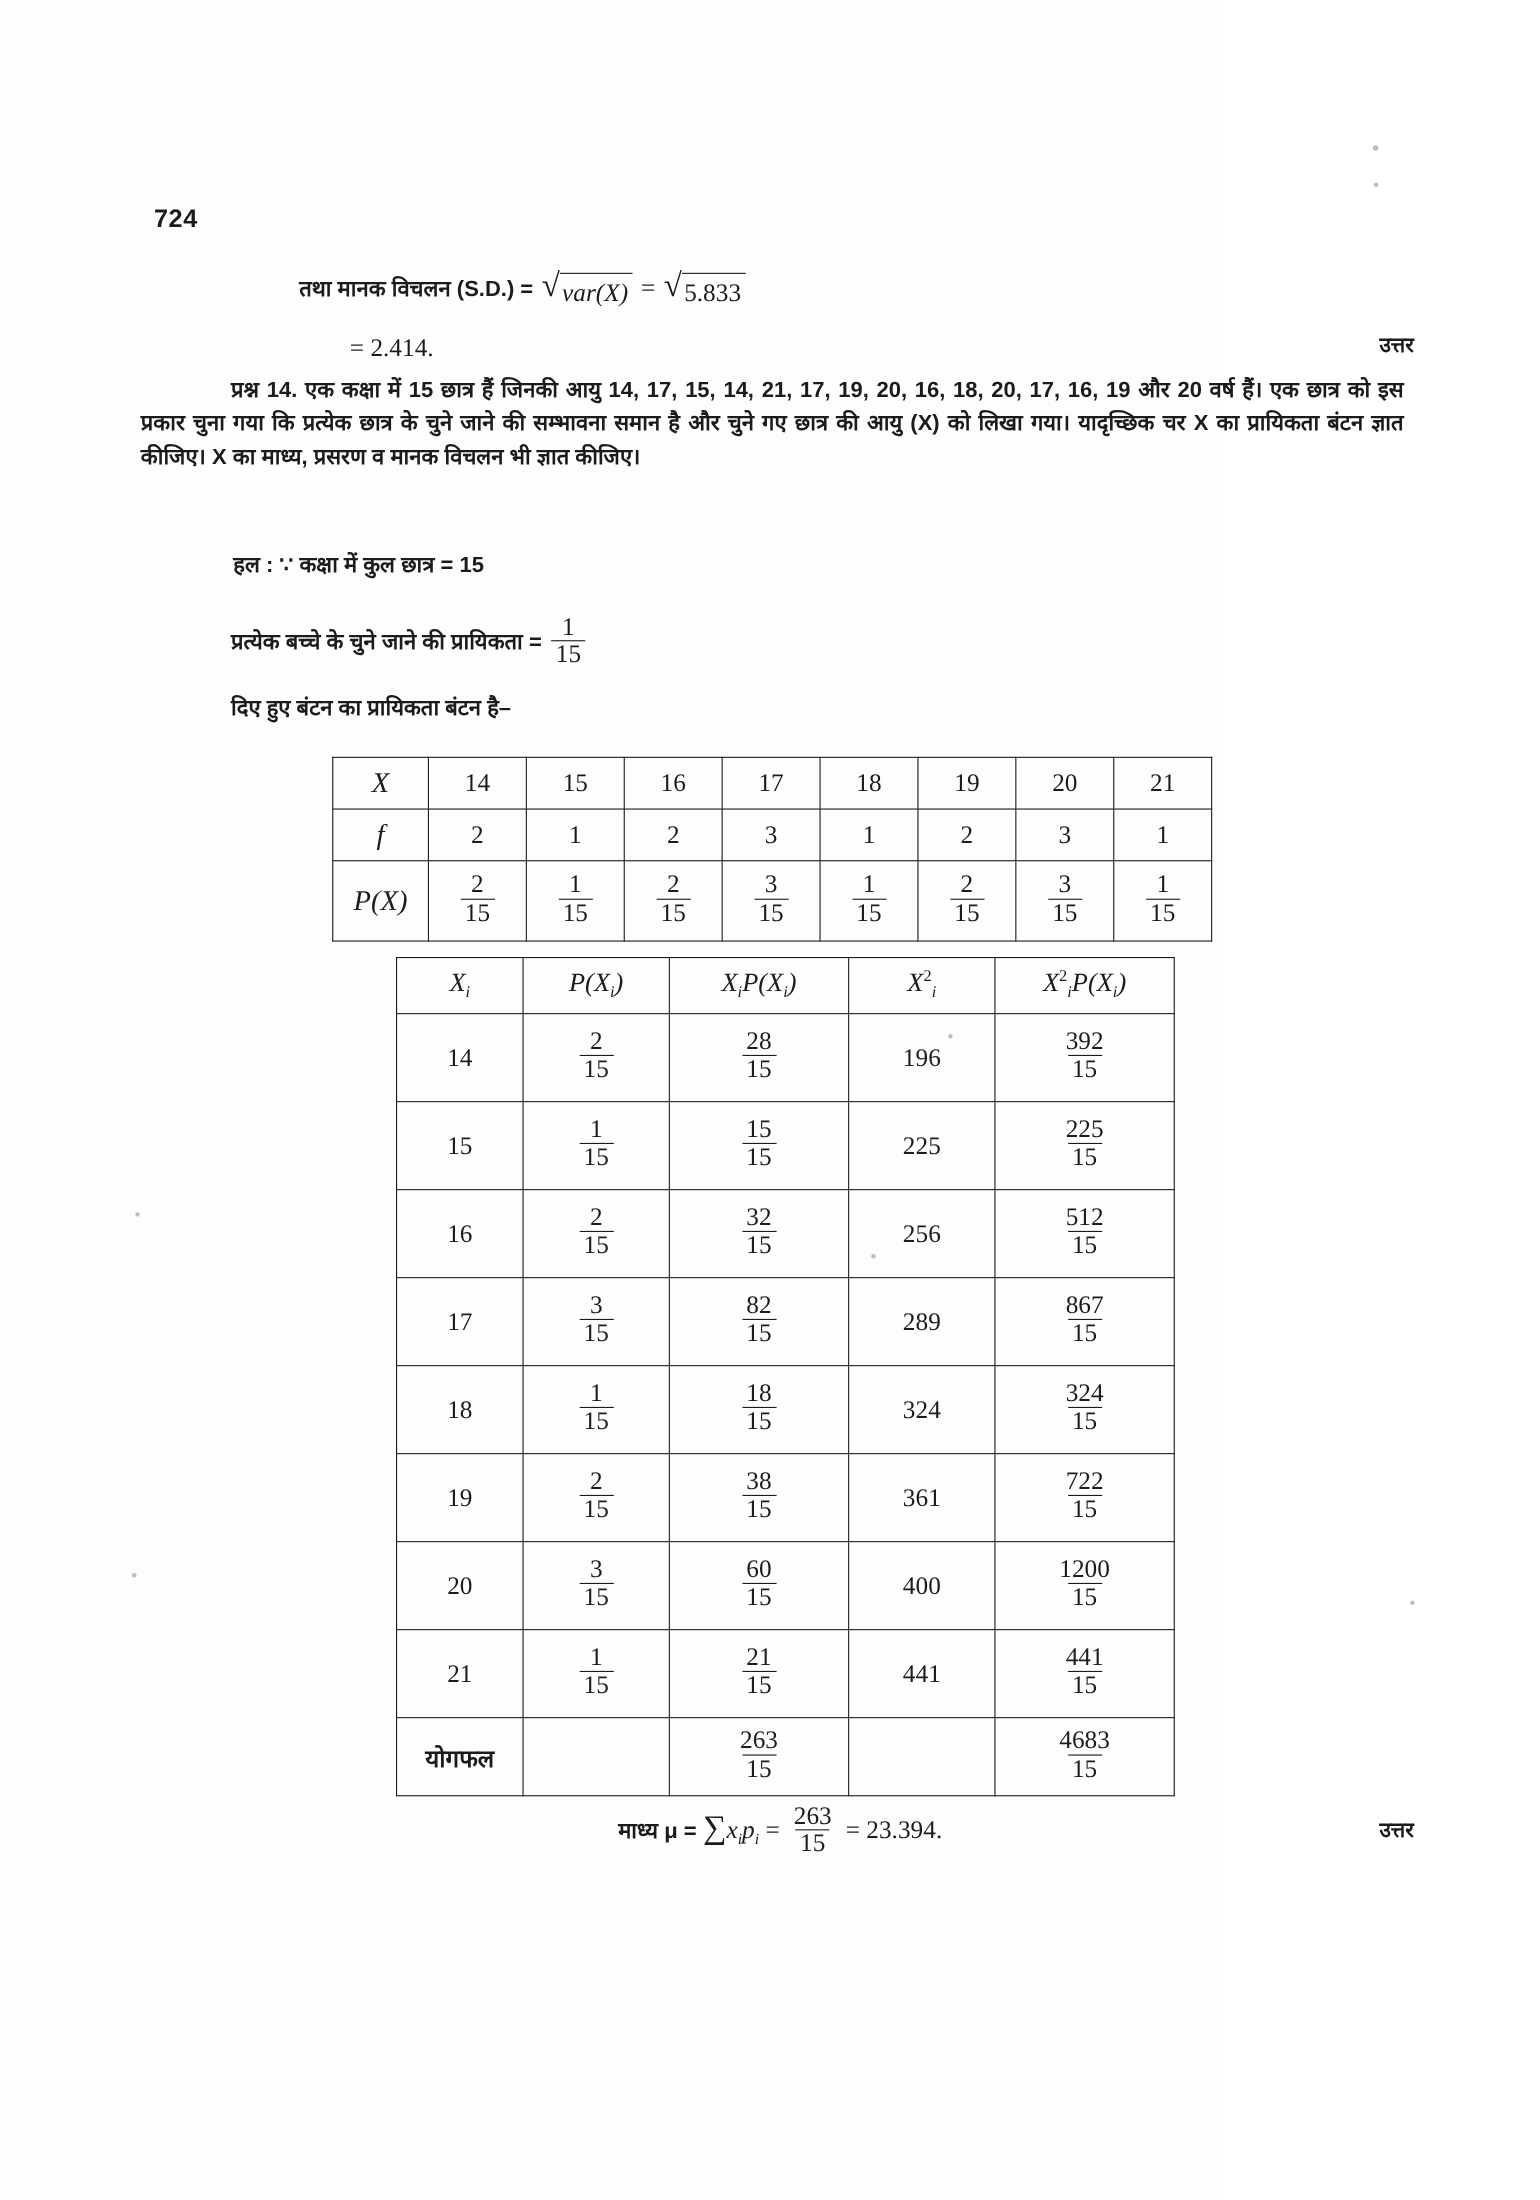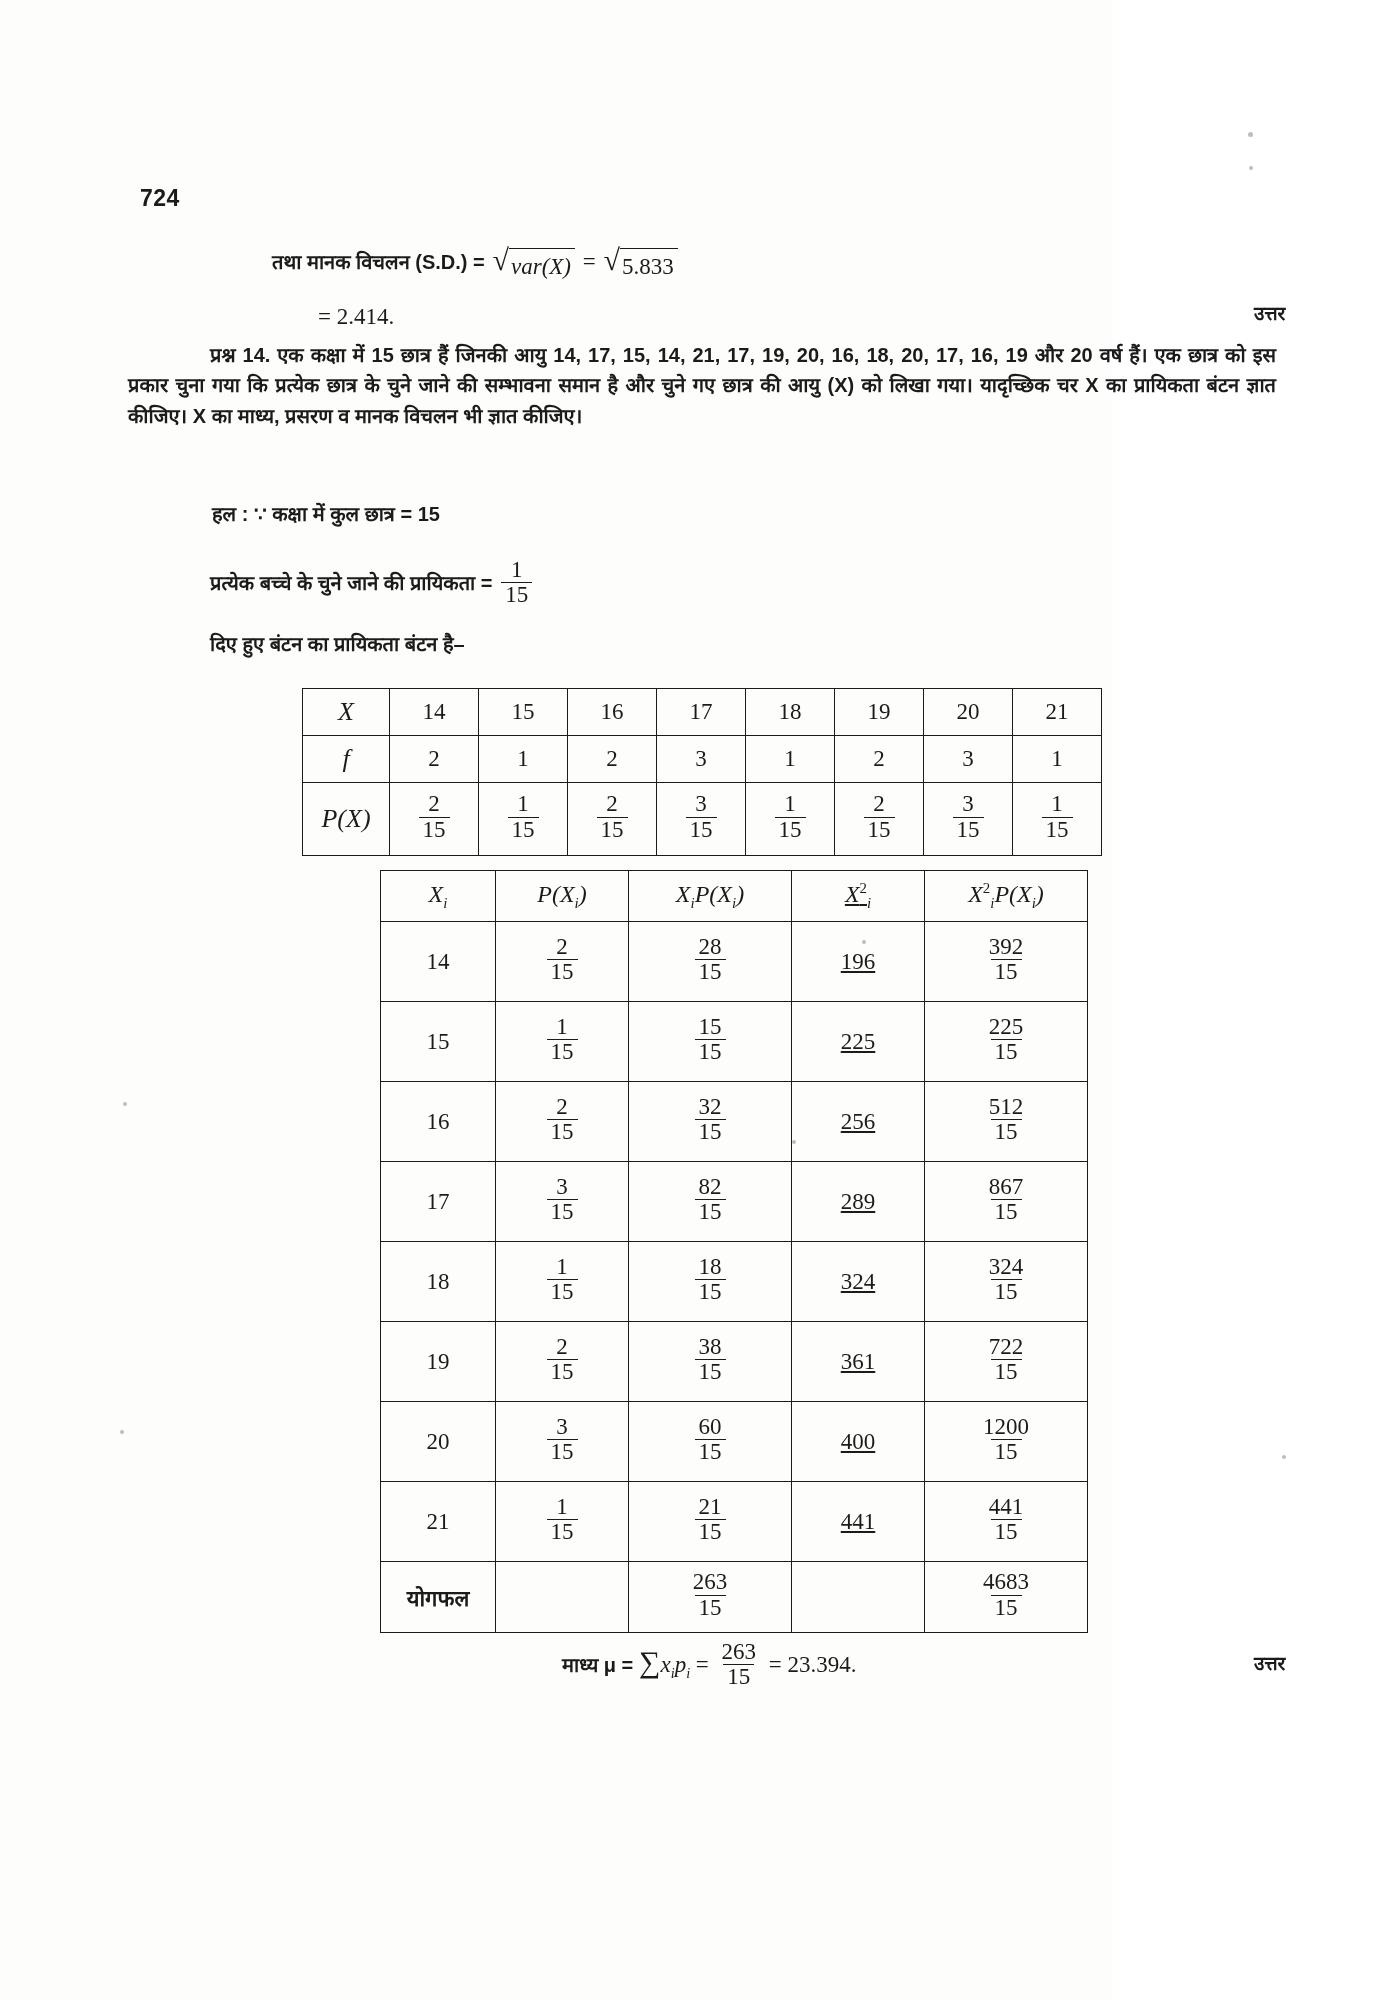--- a/index.html
+++ b/index.html
@@ -110,37 +110,36 @@
   }
   .table1 tr.prow td { height: 66px; }
 
   
   .table2 {
     position: absolute;
     left: 360px;
     top: 870px;
     border-collapse: collapse;
     font-size: 23px;
-    margin-left: 20px;
   }
   .table2 td, .table2 th {
     border: 1.6px solid #1b1b1b;
     text-align: center;
     vertical-align: middle;
     font-weight: normal;
   }
   .table2 thead td {
     height: 48px;
     font-size: 24px;
   }
   .table2 tbody td { height: 77px; }
   .table2 .c1 { width: 112px; }
   .table2 .c2 { width: 130px; }
   .table2 .c3 { width: 160px; }
-  .table2 .c4 { width: 130px; text-decoration: underline; }
+  .table2 .c4 { width: 130px; }
   .table2 .c5 { width: 160px; }
   .table2 .sumrow td { height: 68px; }
   .table2 .sumlabel {
     font-family: "Liberation Sans", sans-serif;
     font-weight: bold;
     font-size: 22px;
   }
   sub, sup { font-size: 0.62em; }
 
   .speck {

